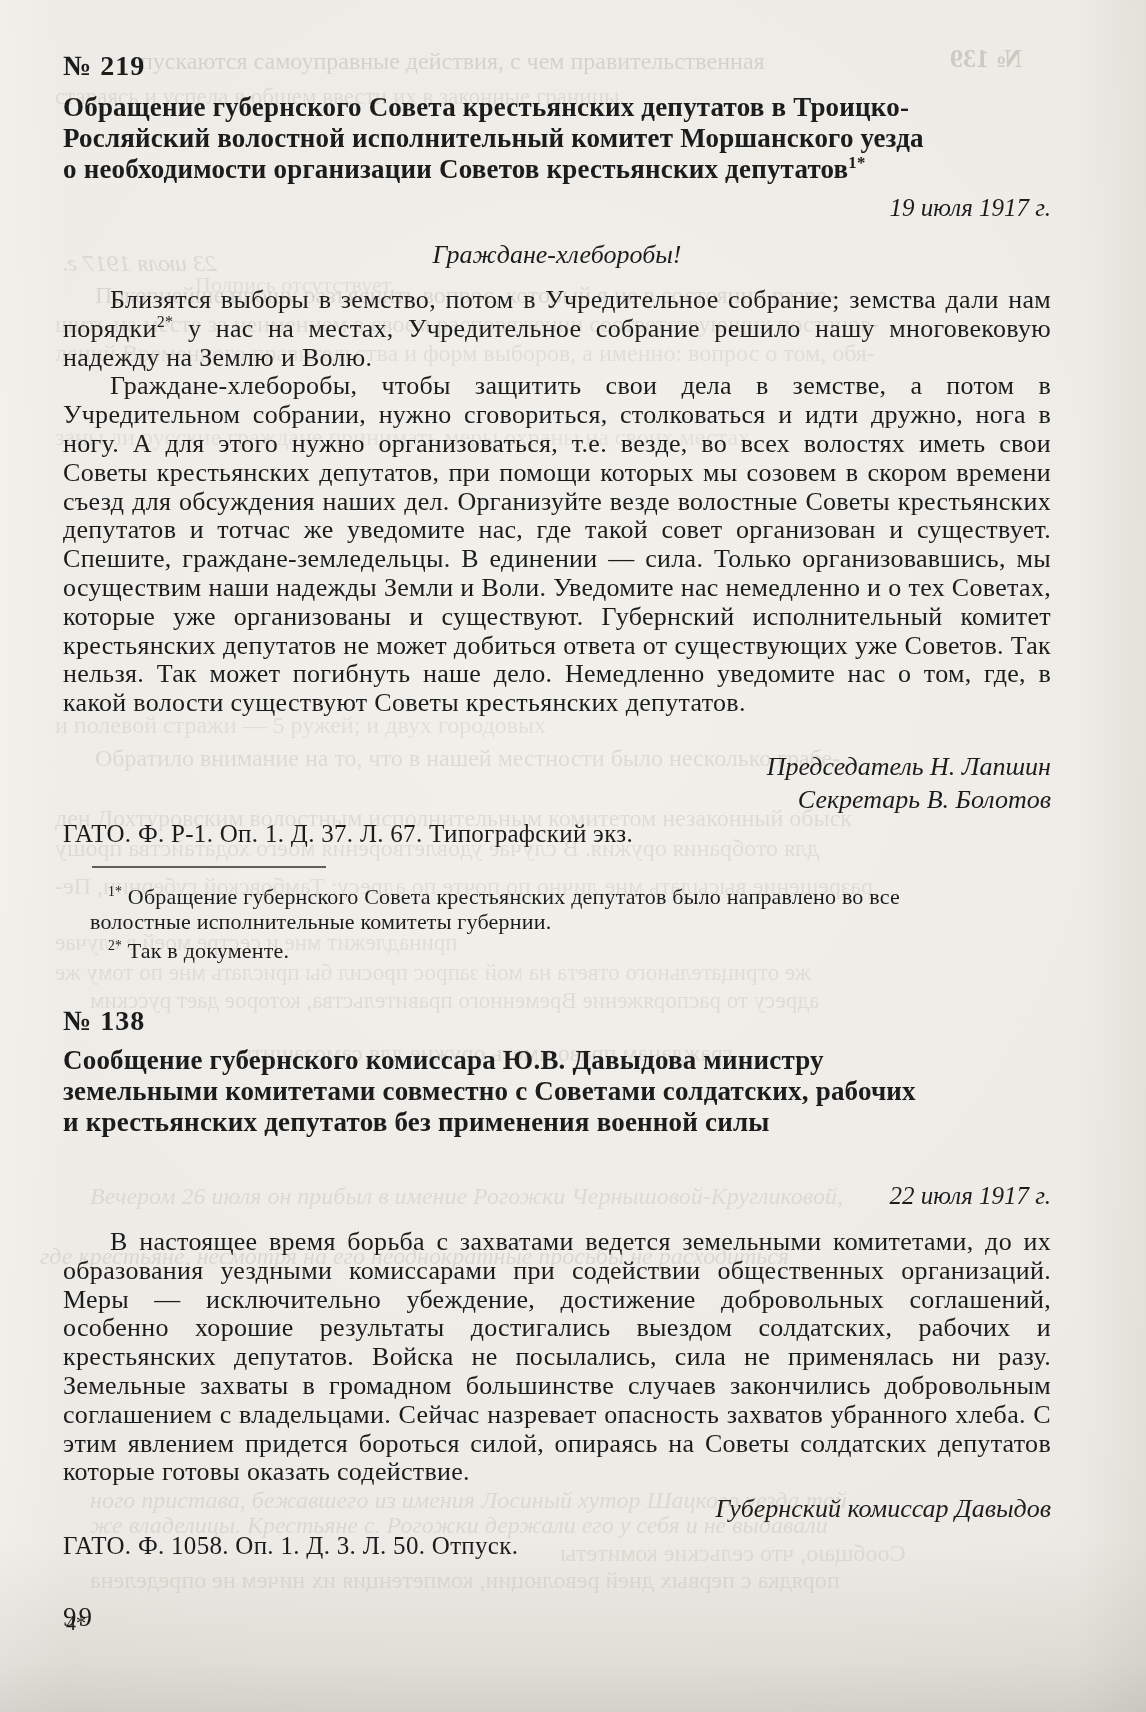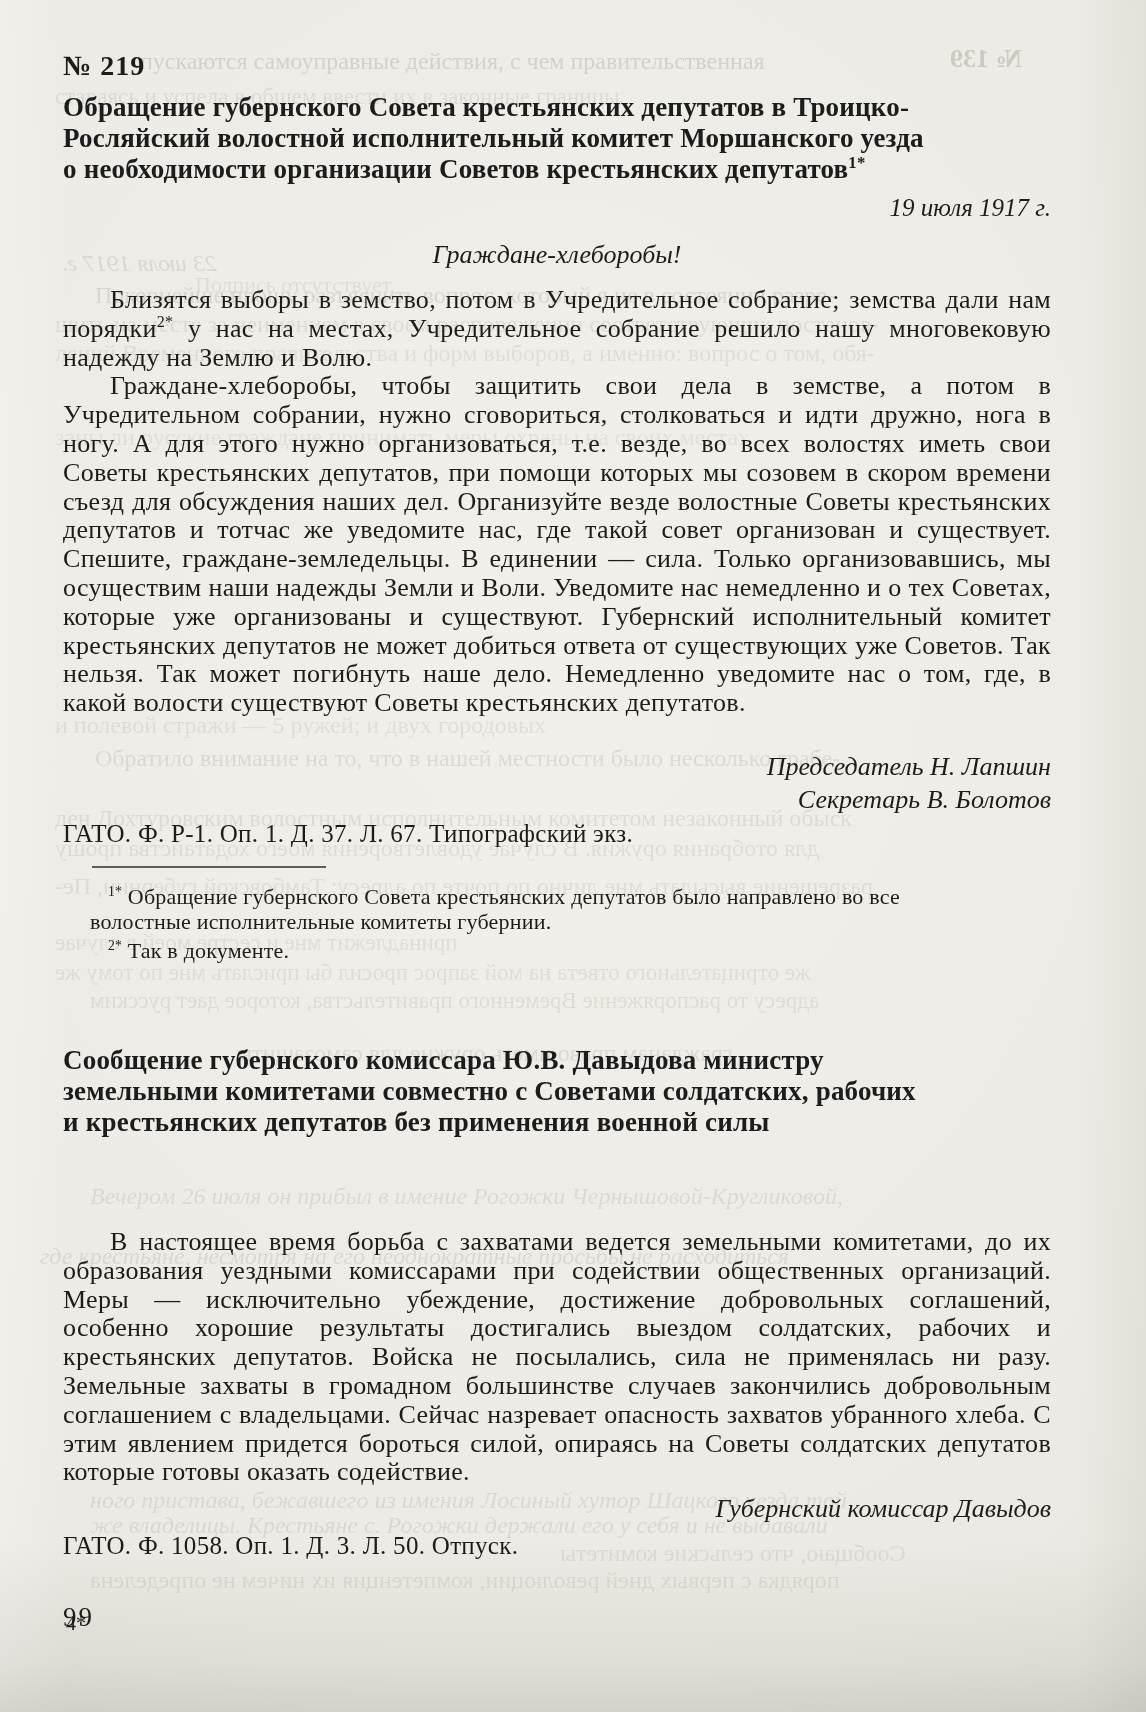--- a/index.html
+++ b/index.html
@@ -122,27 +122,29 @@
 
   <div class="abs col archive" style="top:820px;">ГАТО. Ф. Р-1. Оп. 1. Д. 37. Л. 67. Типографский экз.</div>
 
   <div class="fn-sep"></div>
 
   <div class="abs footnotes" style="top:884px;">
     <p class="fn"><sup class="sup">1*</sup><span> Обращение губернского Совета крестьянских депутатов было направлено во все волостные исполнительные комитеты губернии.</span></p>
     <p class="fn"><sup class="sup">2*</sup><span> Так в документе.</span></p>
   </div>
 
+  <div class="abs col doc-num" style="top:1005px;">№ 138</div>
 
   <div class="abs col doc-title" style="top:1045px;">
     <div>Сообщение губернского комиссара Ю.В. Давыдова министру</div>
     <div>земельными комитетами совместно с Советами солдатских, рабочих</div>
     <div>и крестьянских депутатов без применения военной силы</div>
   </div>
 
+  <div class="abs col doc-date" style="top:1182px;">22 июля 1917 г.</div>
 
   <div class="abs col body-text" style="top:1228px;">
     <p>В настоящее время борьба с захватами ведется земельными комитетами, до их образования уездными комиссарами при содействии общественных организаций. Меры — исключительно убеждение, достижение добровольных соглашений, особенно хорошие результаты достигались выездом солдатских, рабочих и крестьянских депутатов. Войска не посылались, сила не применялась ни разу. Земельные захваты в громадном большинстве случаев закончились добровольным соглашением с владельцами. Сейчас назревает опасность захватов убранного хлеба. С этим явлением придется бороться силой, опираясь на Советы солдатских депутатов которые готовы оказать содействие.</p>
   </div>
 
   <div class="abs col sig" style="top:1492px;">
     <div>Губернский комиссар Давыдов</div>
   </div>
 
   <div class="abs col archive" style="top:1532px;">ГАТО. Ф. 1058. Оп. 1. Д. 3. Л. 50. Отпуск.</div>

